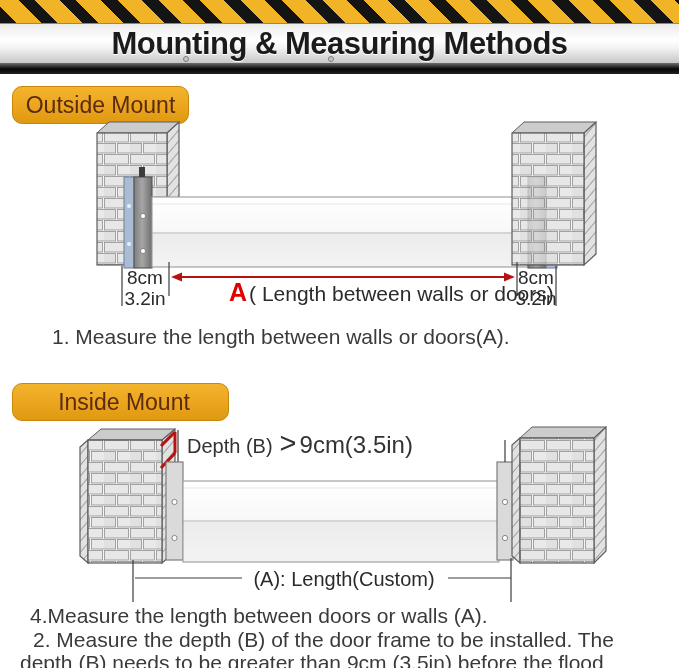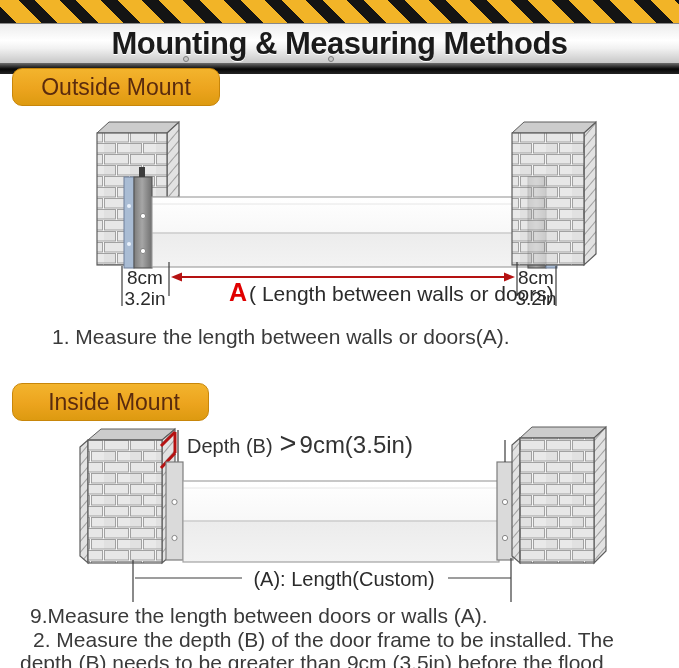--- a/index.html
+++ b/index.html
@@ -37,22 +37,22 @@
   }
 
   
   .badge {
     left:12px; height:38px; border-radius:10px;
     background:linear-gradient(180deg,#f3b42d 0%, var(--badge-bg) 55%, #dd9a10 100%);
     border:1px solid var(--badge-border);
     display:flex; align-items:center; justify-content:center;
     font-size:23px; color:var(--badge-text); white-space:nowrap;
   }
-  #badge-outside { top:68px; width:208px;align-items:center; }
-  #badge-inside  { top:383px; width:197px;padding-left:7px; }
+  #badge-outside { top:86px; width:177px;align-items:center; }
+  #badge-inside  { top:383px; width:217px;padding-left:7px; }
 
   
   svg { position:absolute; left:0; display:block; }
   #svg-outside { top:110px; }
   #svg-inside  { top:413px; }
   svg text { font-family:"Liberation Sans", sans-serif; fill:#2e2e2e; }
 
   .pillar-top  { fill:#cccccc; stroke:#5d5d5d; stroke-width:1; }
   .pillar-edge { stroke:#5d5d5d; stroke-width:1.2; }
   .blue-strip  { fill:var(--bracket-blue); stroke:#6e7f99; stroke-width:1; }
@@ -255,14 +255,14 @@
 
   <g>
     <line class="dim-line" x1="133" y1="560" x2="133" y2="602"></line>
     <line class="dim-line" x1="511" y1="558" x2="511" y2="602"></line>
     <line class="dim-line" x1="135" y1="578" x2="242" y2="578"></line>
     <line class="dim-line" x1="448" y1="578" x2="511" y2="578"></line>
     <text class="length-label" x="344" y="586">(A): Length(Custom)</text>
   </g>
 </svg>
 
-<div class="steps" id="step1-inside">9.Measure the length between doors or walls (A).</div>
+<div class="steps" id="step1-inside">4.Measure the length between doors or walls (A).</div>
 <div class="steps" id="step2-inside">2. Measure the depth (B) of the door frame to be installed. The depth (B) needs to be greater than 9cm (3.5in) before the flood protection baffle can be installed.</div>
 
 </body></html>

